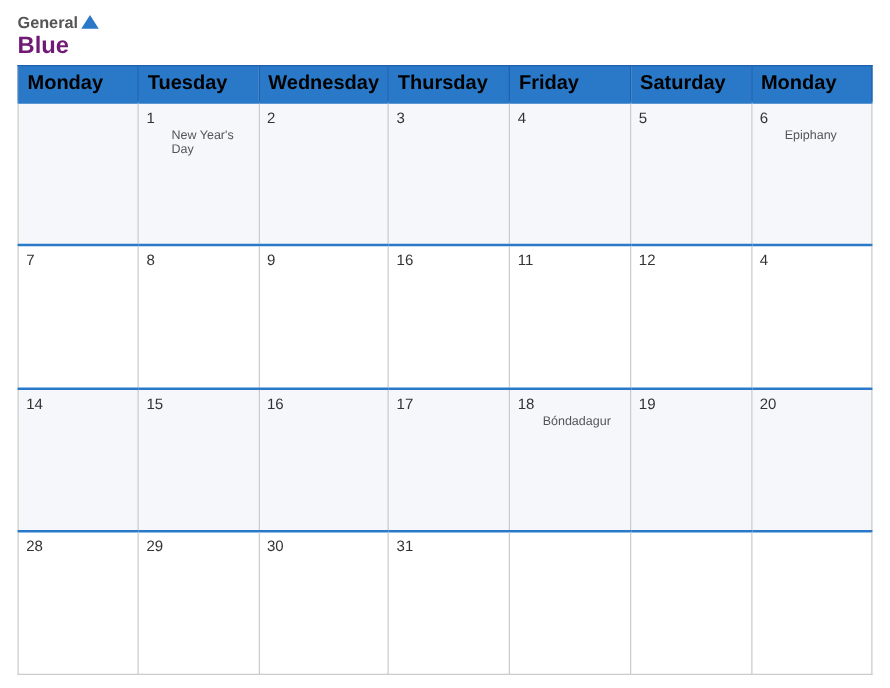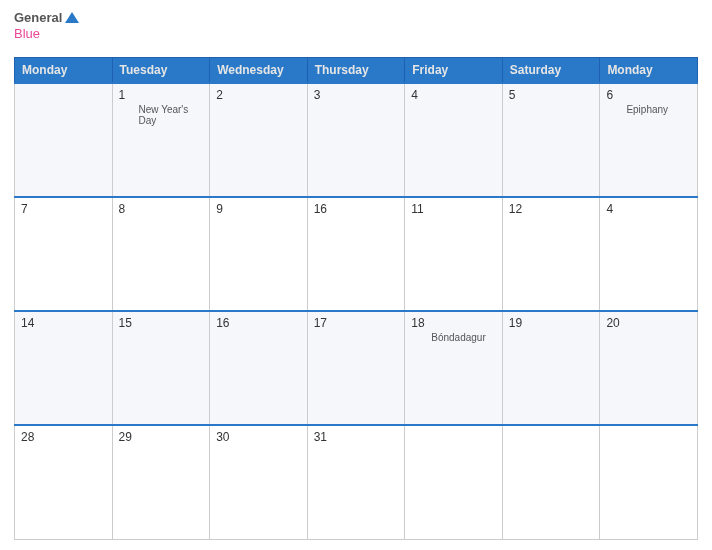--- a/index.html
+++ b/index.html
@@ -14,21 +14,21 @@
       width: 712px;
       height: 550px;
       padding: 10px 14px 10px 14px;
       display: flex;
       flex-direction: column;
     }
     .header {
       display: flex;
       align-items: center;
       justify-content: space-between;
-      margin-bottom: 16px;
+      margin-bottom: 4px;
       text-align: center;
     }
     .logo {
       display: flex;
       align-items: center;
       gap: 0px;
     }
     .calendar-title {
       font-size: 30px;
       font-weight: bold;
@@ -42,22 +42,22 @@
       min-width: 70px;
       text-align: right;
     }
     .calendar-table {
       width: 100%;
       border-collapse: collapse;
       flex: 1;
     }
     .calendar-table thead tr th {
       background-color: #2979c8;
-      color: #e5e5e5;
-      font-size: 12px;
+      color: #000000;
+      font-size: 16px;
       font-weight: bold;
       padding: 5px 7px;
       text-align: left;
       border: 1px solid #2060b0;
     }
     .calendar-table tbody tr td {
       border: 1px solid #ccc;
       vertical-align: top;
       padding: 4px 6px;
       width: calc(100% / 7);
@@ -94,21 +94,21 @@
 <div class="page">
   <div class="header">
     <div class="logo">
   <div style="display:flex;flex-direction:column;align-items:flex-start;line-height:1.1;">
     <div style="display:flex;align-items:center;">
       <span style="font-size:13px;color:#555;font-weight:bold;">General</span>
       <svg width="16" height="16" viewBox="0 0 16 16" style="margin-left:2px;margin-bottom:1px;">
         <polygon points="8,2 15,13 1,13" fill="#2979c8"></polygon>
       </svg>
     </div>
-    <span style="font-size:13px;color:#ec4899;font-weight:normal;">Blue</span>
+    <span style="font-size:19px;color:#701a75;font-weight:bold;">Blue</span>
   </div>
 </div>
     <div class="calendar-title"></div>
     <div class="country-label"></div>
   </div>
 
   <table class="calendar-table">
     <thead>
       <tr id="header-row">
           <th>Monday</th>

